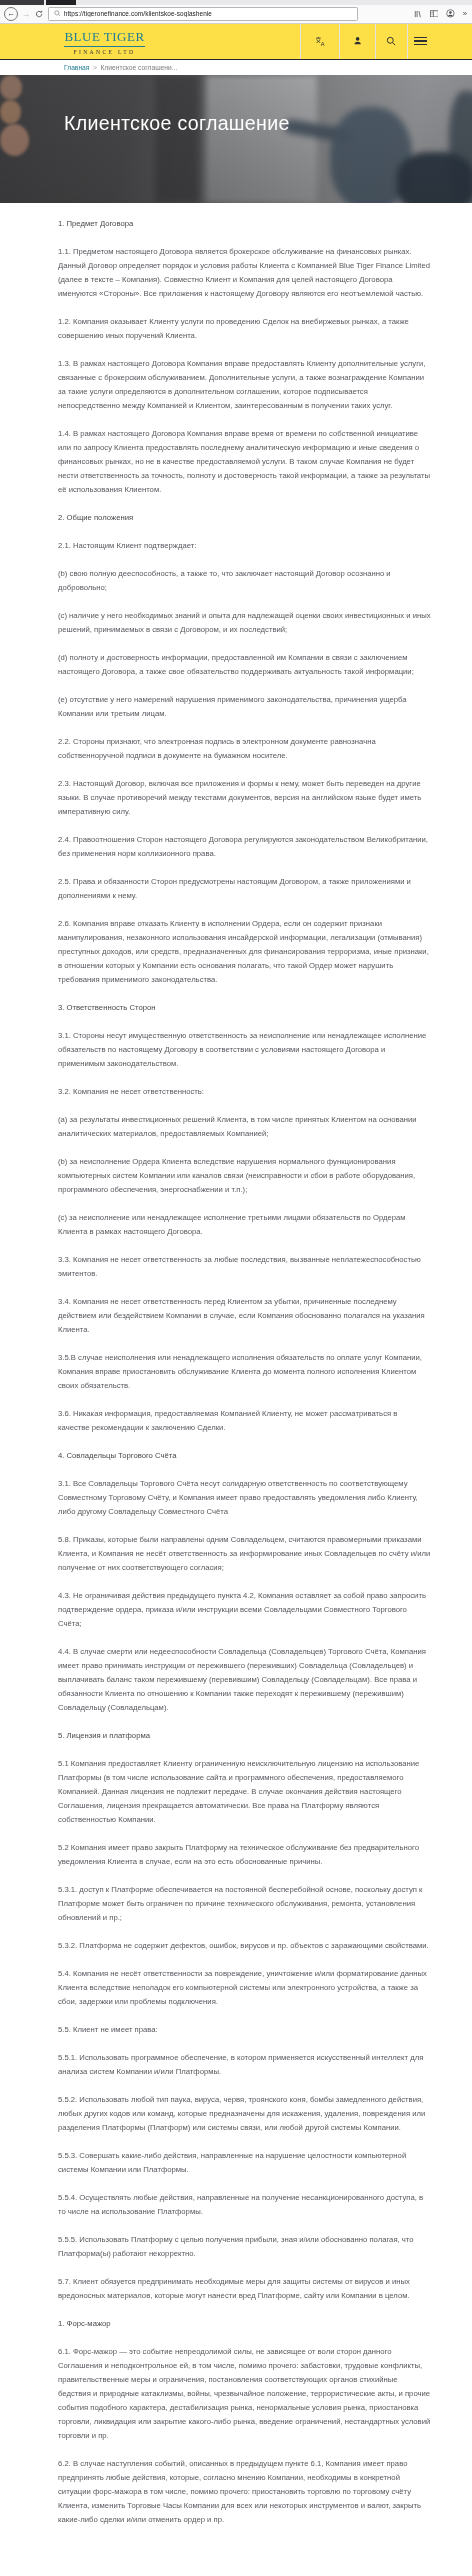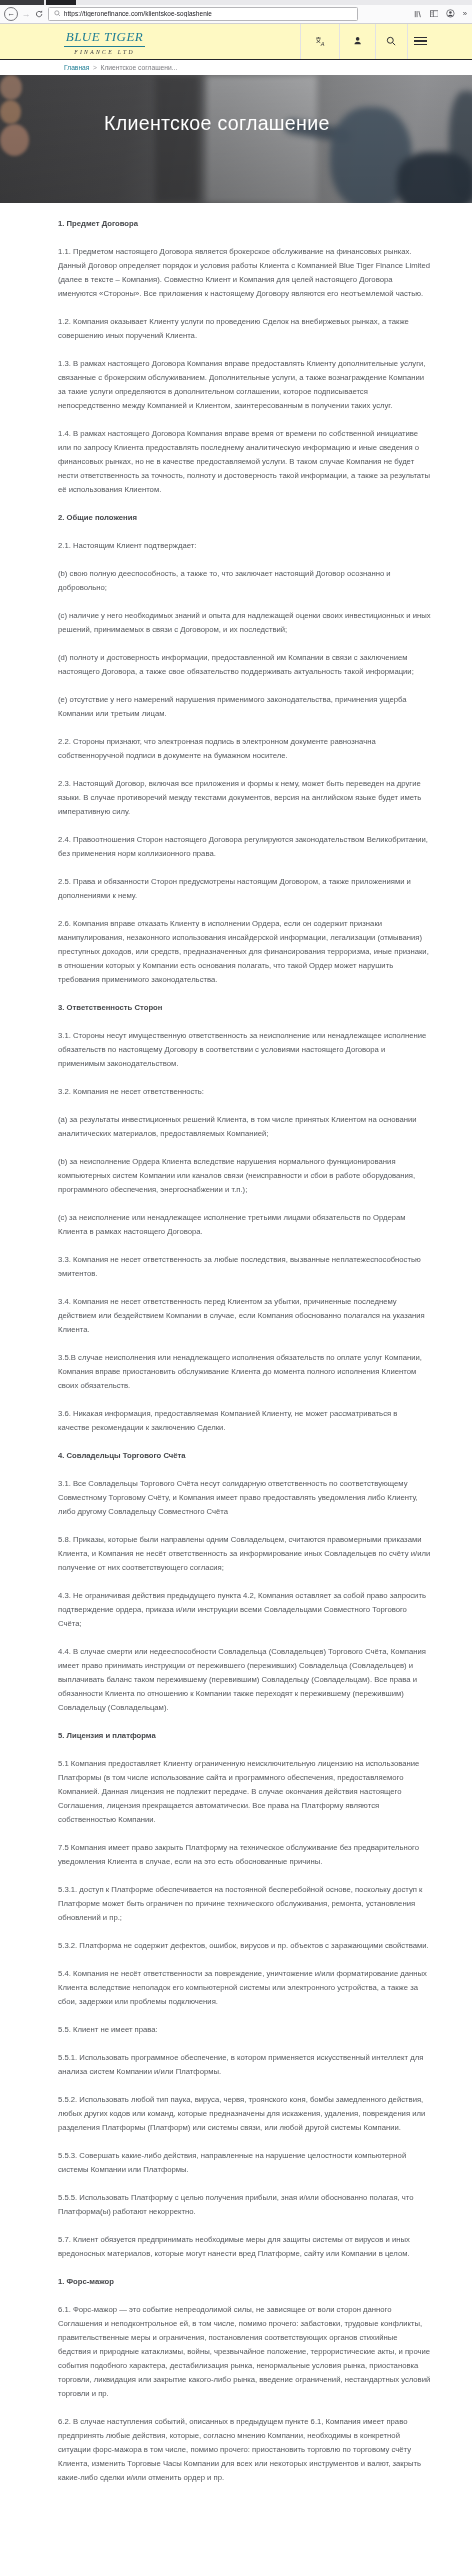--- a/index.html
+++ b/index.html
@@ -18,21 +18,21 @@
   .fwd  { color:#bdbdc1; font-size:8.8px; font-weight:bold; margin-right:4.6px; }
   .reload { margin-right:5.2px; }
   .urlbar { width:310px; height:14px; background:#fff; border:0.5px solid #b6b6b9;
             border-radius:1.5px; display:flex; align-items:center; padding:0 4.1px; }
   .url { font-size:6.4px; color:#17161c; margin-left:3.6px; letter-spacing:0.1px;
          white-space:nowrap; overflow:hidden; }
   .tb-icons { margin-left:auto; display:flex; align-items:center; gap:7.7px; padding-right:1px; }
   .tb-icons .glyph { font-size:7.7px; color:#4a4a4f; }
 
   
-  .site-header { height:35px; background:#fef9c3; position:relative;font-style:italic; }
+  .site-header { height:35px; background:#fde047; position:relative; }
   .logo { position:absolute; left:64px; top:5.2px; text-align:center; width:81px; }
   .logo-1 { font-family:"Liberation Serif", serif; font-size:13px; letter-spacing:0.5px;
             color:#1f7e95; border-bottom:1px solid #1f7e95; padding-bottom:1px; display:block; }
   .logo-2 { font-family:"Liberation Serif", serif; font-size:5.7px; letter-spacing:2.3px;
             color:#37373b; margin-top:2.1px; display:block; }
   .hdr-cells { position:absolute; right:0; top:0; height:35px; display:flex; }
   .hdr-cell { border-left:0.5px solid #e2e2e5; display:flex; align-items:center; cursor:pointer; }
   .cell-translate { width:39px; justify-content:center; }
   .cell-person { width:36px; justify-content:center; }
   .cell-search { width:32px; justify-content:center; }
@@ -65,27 +65,27 @@
             background:#2e3945; opacity:.95; }
   .b-head2 { left:415px; top:49px; width:29px; height:32px; border-radius:50%;
              background:#9a7868; filter:blur(1.5px); }
   .b-woman { left:449px; top:15.5px; width:36px; height:112px; border-radius:40%;
              background:#46505a; opacity:.9; }
   .b-head3 { left:452px; top:13.4px; width:20.6px; height:24px; border-radius:50%;
              background:#96765f; filter:blur(1.5px); }
   .hero-shade { position:absolute; inset:0;
                 background:linear-gradient(rgba(0,0,0,.05), rgba(0,0,0,.18)); }
   .hero-title { position:absolute; left:64px; top:37px; color:#ffffff; font-size:19.6px;
-                font-weight:400; letter-spacing:0.3px; z-index:3;margin-left:40px; }
+                font-weight:400; letter-spacing:0.3px; z-index:3; }
 
   
   .doc { padding:14px 41px 23px 58px; background:#fff; }
   .doc p { font-size:7.7px; line-height:14px; margin:0 0 14px 0; }
   .doc-para { color:#56595e; }
-  .doc-heading { color:#47494d;font-weight:bold; }
+  .doc-heading { color:#47494d; }
 
   svg { display:block; }
 </style>
 </head>
 <body>
 
 <div>
   <div class="tabstrip">
     <div class="tab-a"></div>
     <div class="tab-b"></div>
@@ -218,28 +218,29 @@
       <p class="doc-para">3.4. Компания не несет ответственность перед Клиентом за убытки, причиненные последнему действием или бездействием Компании в случае, если Компания обоснованно полагался на указания Клиента.</p>
       <p class="doc-para">3.5.В случае неисполнения или ненадлежащего исполнения обязательств по оплате услуг Компании, Компания вправе приостановить обслуживание Клиента до момента полного исполнения Клиентом своих обязательств.</p>
       <p class="doc-para">3.6. Никакая информация, предоставляемая Компанией Клиенту, не может рассматриваться в качестве рекомендации к заключению Сделки.</p>
       <p class="doc-heading">4. Совладельцы Торгового Счёта</p>
       <p class="doc-para">3.1. Все Совладельцы Торгового Счёта несут солидарную ответственность по соответствующему Совместному Торговому Счёту, и Компания имеет право предоставлять уведомления либо Клиенту, либо другому Совладельцу Совместного Счёта</p>
       <p class="doc-para">5.8. Приказы, которые были направлены одним Совладельцем, считаются правомерными приказами Клиента, и Компания не несёт ответственность за информирование иных Совладельцев по счёту и/или получение от них соответствующего согласия;</p>
       <p class="doc-para">4.3. Не ограничивая действия предыдущего пункта 4.2, Компания оставляет за собой право запросить подтверждение ордера, приказа и/или инструкции всеми Совладельцами Совместного Торгового Счёта;</p>
       <p class="doc-para">4.4. В случае смерти или недееспособности Совладельца (Совладельцев) Торгового Счёта, Компания имеет право принимать инструкции от пережившего (переживших) Совладельца (Совладельцев) и выплачивать баланс таком пережившему (перевившим) Совладельцу (Совладельцам). Все права и обязанности Клиента по отношению к Компании также переходят к пережившему (пережившим) Совладельцу (Совладельцам).</p>
       <p class="doc-heading">5. Лицензия и платформа</p>
       <p class="doc-para">5.1 Компания предоставляет Клиенту ограниченную неисключительную лицензию на использование Платформы (в том числе использование сайта и программного обеспечения, предоставляемого Компанией. Данная лицензия не подлежит передаче. В случае окончания действия настоящего Соглашения, лицензия прекращается автоматически. Все права на Платформу являются собственностью Компании.</p>
-      <p class="doc-para">7.5 Компания имеет право закрыть Платформу на техническое обслуживание без предварительного уведомления Клиента в случае, если на это есть обоснованные причины.</p>
+      <p class="doc-para">5.2 Компания имеет право закрыть Платформу на техническое обслуживание без предварительного уведомления Клиента в случае, если на это есть обоснованные причины.</p>
       <p class="doc-para">5.3.1. доступ к Платформе обеспечивается на постоянной бесперебойной основе, поскольку доступ к Платформе может быть ограничен по причине технического обслуживания, ремонта, установления обновлений и пр.;</p>
       <p class="doc-para">5.3.2. Платформа не содержит дефектов, ошибок, вирусов и пр. объектов с заражающими свойствами.</p>
       <p class="doc-para">5.4. Компания не несёт ответственности за повреждение, уничтожение и/или форматирование данных Клиента вследствие неполадок его компьютерной системы или электронного устройства, а также за сбои, задержки или проблемы подключения.</p>
       <p class="doc-para">5.5. Клиент не имеет права:</p>
       <p class="doc-para">5.5.1. Использовать программное обеспечение, в котором применяется искусственный интеллект для анализа систем Компании и/или Платформы.</p>
       <p class="doc-para">5.5.2. Использовать любой тип паука, вируса, червя, троянского коня, бомбы замедленного действия, любых других кодов или команд, которые предназначены для искажения, удаления, повреждения или разделения Платформы (Платформ) или системы связи, или любой другой системы Компании.</p>
       <p class="doc-para">5.5.3. Совершать какие-либо действия, направленные на нарушение целостности компьютерной системы Компании или Платформы.</p>
+      <p class="doc-para">5.5.4. Осуществлять любые действия, направленные на получение несанкционированного доступа, в то числе на использование Платформы.</p>
       <p class="doc-para">5.5.5. Использовать Платформу с целью получения прибыли, зная и/или обоснованно полагая, что Платформа(ы) работают некорректно.</p>
       <p class="doc-para">5.7. Клиент обязуется предпринимать необходимые меры для защиты системы от вирусов и иных вредоносных материалов, которые могут нанести вред Платформе, сайту или Компании в целом.</p>
       <p class="doc-heading">1. Форс-мажор</p>
       <p class="doc-para">6.1. Форс-мажор — это событие непреодолимой силы, не зависящее от воли сторон данного Соглашения и неподконтрольное ей, в том числе, помимо прочего: забастовки, трудовые конфликты, правительственные меры и ограничения, постановления соответствующих органов стихийные бедствия и природные катаклизмы, войны, чрезвычайное положение, террористические акты, и прочие события подобного характера, дестабилизация рынка, ненормальные условия рынка, приостановка торговли, ликвидация или закрытие какого-либо рынка, введение ограничений, нестандартных условий торговли и пр.</p>
       <p class="doc-para">6.2. В случае наступления событий, описанных в предыдущем пункте 6.1, Компания имеет право предпринять любые действия, которые, согласно мнению Компании, необходимы в конкретной ситуации форс-мажора в том числе, помимо прочего: приостановить торговлю по торговому счёту Клиента, изменить Торговые Часы Компании для всех или некоторых инструментов и валют, закрыть какие-либо сделки и/или отменить ордер и пр.</p>
     </div>
 </main>
 
 
 </body></html>

